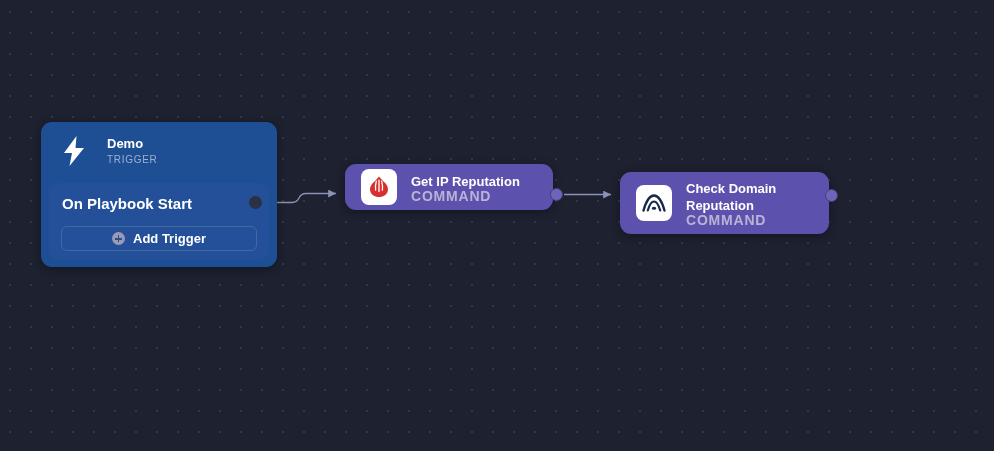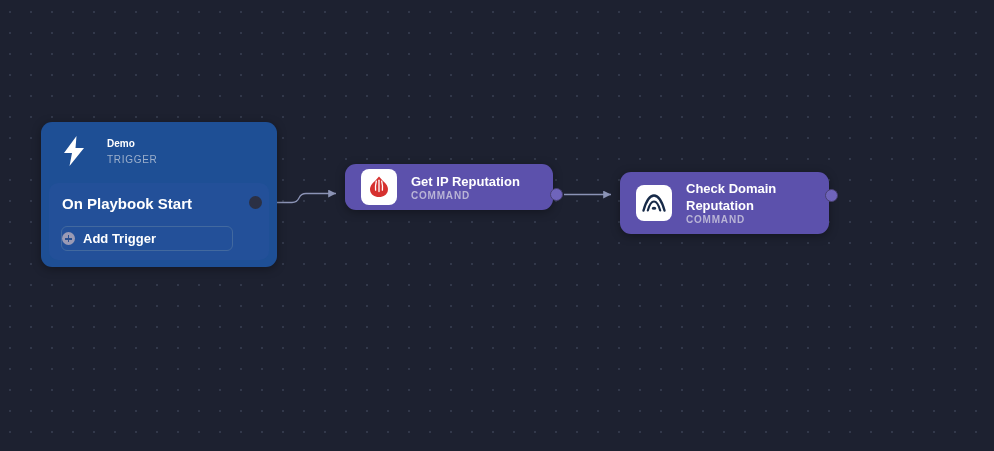--- a/index.html
+++ b/index.html
@@ -26,43 +26,43 @@
     background:#1e4f95;
     border-radius:11px;
     box-shadow:0 2px 10px rgba(0,0,0,.35);
   }
   .trigger-head {
     display:flex; align-items:center;
     height:58px; padding:0 0 0 18px;
   }
   .bolt-icon { width:30px; height:34px; flex:0 0 30px; display:flex; align-items:center; justify-content:center; }
   .trigger-head-text { margin-left:18px; }
-  .trigger-title { color:#ffffff; font-size:10px; font-weight:bold; line-height:16px; }
+  .trigger-title { color:#ffffff; font-size:13px; font-weight:bold; line-height:16px; }
   .trigger-sub {
     color:#9db0cc; font-size:10px; font-weight:normal;
     letter-spacing:.7px; line-height:14px; margin-top:1px;
   }
 
   .trigger-body {
     position:absolute; left:8px; top:61px;
     width:220px; height:77px;
     background:#235099;
     border-radius:9px;
   }
   .trigger-body-title {
     color:#ffffff; font-size:15px; font-weight:bold;
     padding:13px 0 0 13px; line-height:16px;
   }
   .add-trigger-btn {
     position:absolute; left:12px; top:43px;
-    width:172px; height:25px;
+    width:196px; height:25px;
     border:1px solid #42699f;
     border-radius:6px;
     background:transparent;
-    display:flex; align-items:center; justify-content:flex-start;
+    display:flex; align-items:center; justify-content:center;
     cursor:pointer;
   }
   .plus-icon {
     width:13px; height:13px; border-radius:50%;
     background:#9a9ab4; position:relative; flex:0 0 13px;
   }
   .plus-icon::before, .plus-icon::after {
     content:""; position:absolute; background:#2a4f8f;
   }
   .plus-icon::before { left:3px; top:6px; width:7px; height:1.6px; }
@@ -87,21 +87,21 @@
     margin-left:16px;
     background:#ffffff; border-radius:8px;
     display:flex; align-items:center; justify-content:center;
   }
   .cmd-text { margin-left:14px; }
   .cmd-title {
     color:#ffffff; font-size:13px; font-weight:bold; line-height:17px;
     max-width:120px;
   }
   .cmd-sub {
-    color:#b9b4d6; font-size:10px; font-weight:bold;
+    color:#b9b4d6; font-size:14px; font-weight:bold;
     letter-spacing:.8px; margin-top:0; line-height:12px;
   }
 
   
   .port {
     position:absolute; border-radius:50%;
   }
   .port-out-trigger { left:249px; top:196px; width:13px; height:13px; background:#2b3044; }
   .port-out-ip      { left:550px; top:188px; width:13px; height:13px; background:#6f64bb; border:1px solid #484072; }
   .port-out-domain  { left:825px; top:189px; width:13px; height:13px; background:#6f64bb; border:1px solid #484072; }

